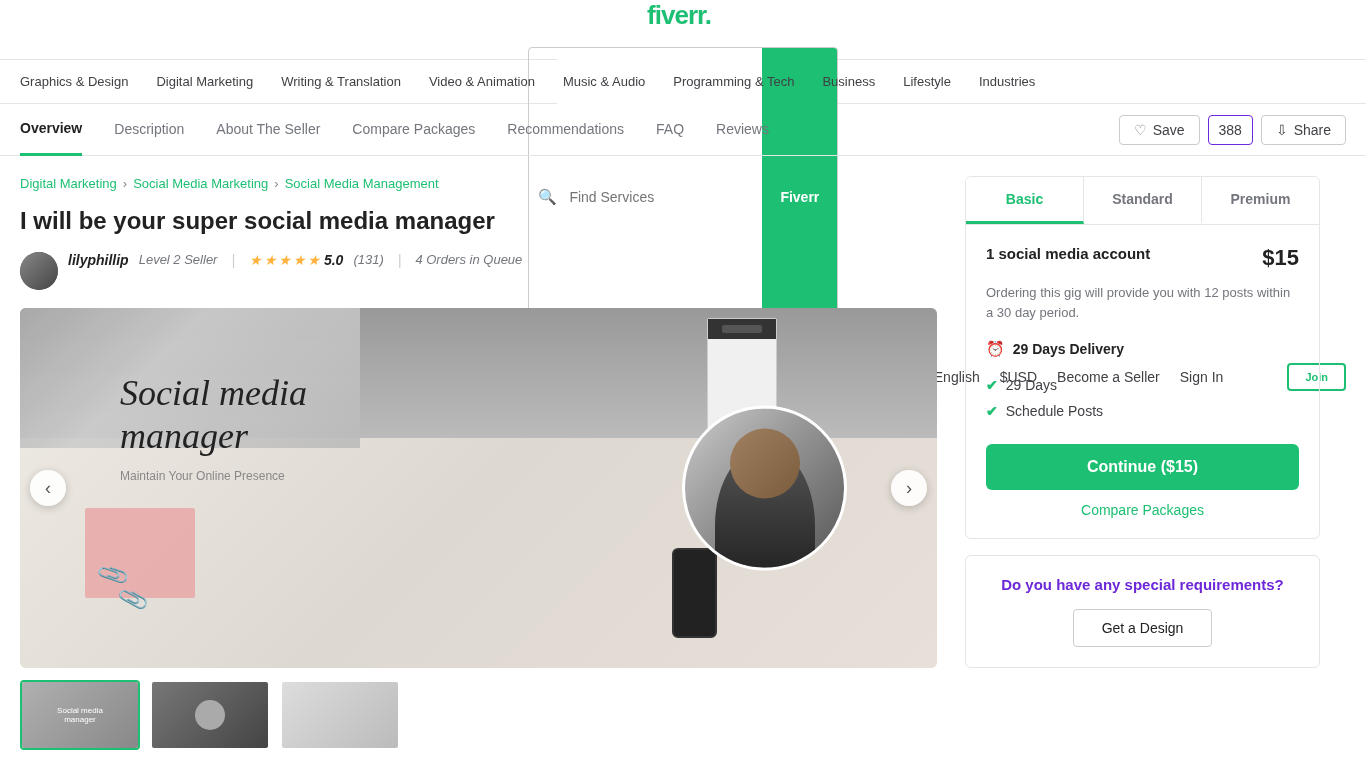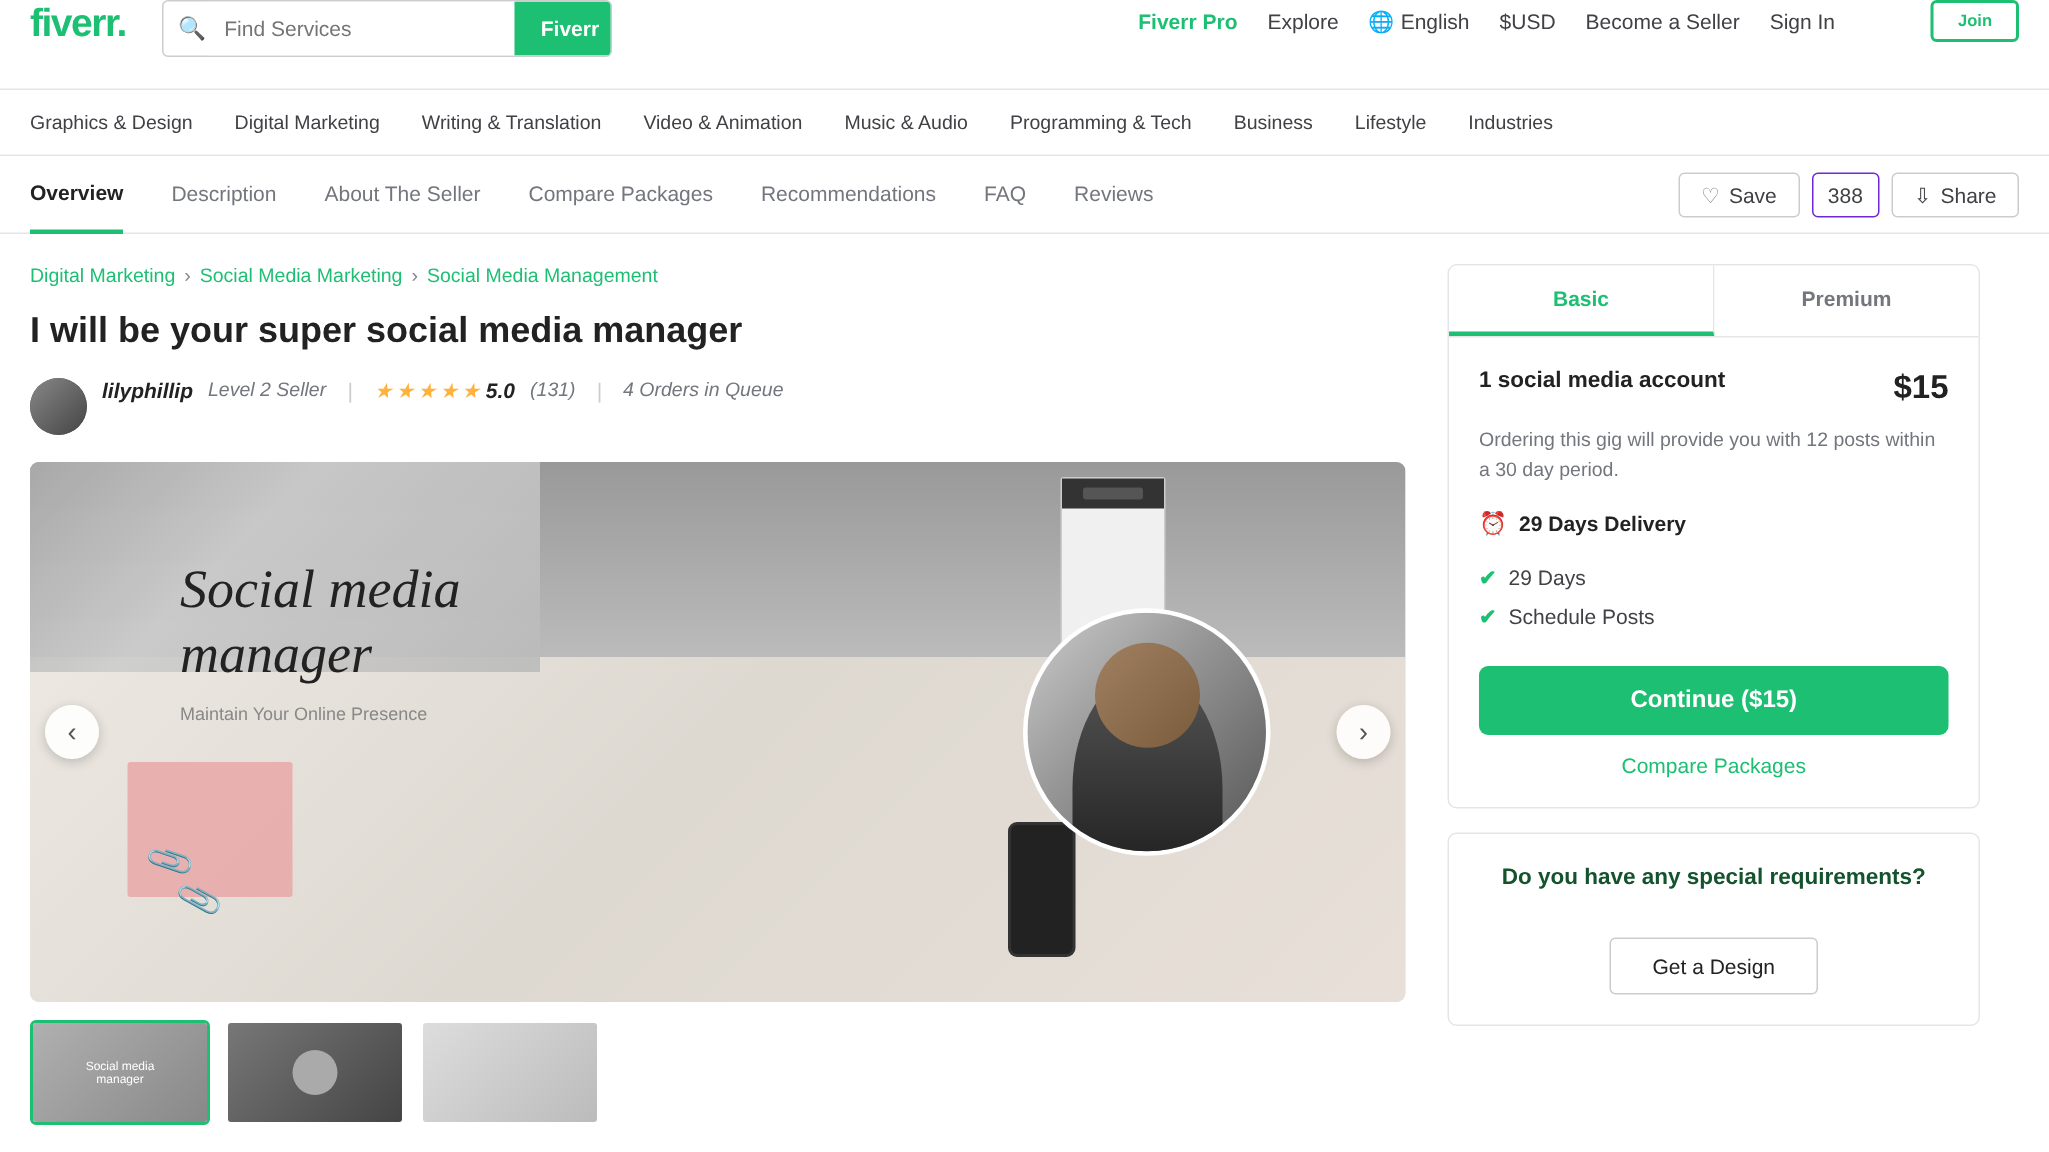--- a/index.html
+++ b/index.html
@@ -1,19 +1,19 @@
 <!DOCTYPE html>
 <html><head>
   <meta charset="utf-8">
   <style>
     * { box-sizing: border-box; margin: 0; padding: 0; }
     body { font-family: 'Helvetica Neue', Arial, sans-serif; font-size: 14px; color: #333; background: #fff; width: 1366px; overflow-x: hidden; }
 
     
-    .top-nav { display: flex; align-items: flex-start; padding: 0 20px; height: 60px; border-bottom: 1px solid #e4e5e7; gap: 16px; }
+    .top-nav { display: flex; align-items: center; padding: 0 20px; height: 60px; border-bottom: 1px solid #e4e5e7; gap: 16px; flex-direction: column; }
     .logo { font-size: 26px; font-weight: 700; color: #1dbf73; letter-spacing: -1px; margin-right: 8px; flex-shrink: 0; }
     .search-bar { display: flex; align-items: center; border: 1px solid #ccc; border-radius: 4px; overflow: hidden; flex: 0 0 300px; height: 38px; }
     .search-bar input { border: none; outline: none; padding: 0 12px; font-size: 14px; color: #888; flex: 1; height: 100%; }
     .search-btn { background: #1dbf73; color: #fff; border: none; padding: 0 18px; height: 100%; font-size: 14px; font-weight: 600; cursor: pointer; }
     .top-nav-links { display: flex; align-items: center; margin-left: auto; gap: 20px; }
     .fiverr-pro { color: #1dbf73; font-weight: 700; font-size: 14px; cursor: pointer; }
     .nav-link { color: #404145; font-size: 14px; cursor: pointer; }
     .join-btn { border: 2px solid #1dbf73; color: #1dbf73; background: transparent; padding: 6px 16px; border-radius: 4px; font-weight: 600; font-size: 11px; cursor: pointer; margin-left: 44px; }
 
     
@@ -93,21 +93,21 @@
     .pkg-delivery { display: flex; align-items: center; gap: 8px; font-weight: 700; color: #222; font-size: 14px; margin-bottom: 14px; }
     .clock-icon { color: #888; font-size: 15px; }
     .pkg-features { list-style: none; margin-bottom: 20px; }
     .pkg-features li { display: flex; align-items: center; gap: 8px; padding: 5px 0; font-size: 14px; color: #404145; }
     .check-icon { color: #1dbf73; font-weight: 700; font-size: 14px; }
     .continue-btn { width: 100%; background: #1dbf73; color: #fff; border: none; padding: 14px; border-radius: 6px; font-size: 16px; font-weight: 700; cursor: pointer; margin-bottom: 12px; }
     .compare-link { text-align: center; display: block; color: #1dbf73; font-size: 14px; cursor: pointer; text-decoration: none; }
 
     
     .quote-card { border: 1px solid #e4e5e7; border-radius: 6px; padding: 20px; margin-top: 16px; text-align: center; }
-    .quote-title { font-size: 15px; font-weight: 600; color: #14532d; margin-bottom: 32px; }
+    .quote-title { font-size: 15px; font-weight: 600; color: #6d28d9; margin-bottom: 16px; }
     .quote-btn { border: 1px solid #ccc; background: #fff; color: #222; padding: 10px 28px; border-radius: 4px; font-size: 14px; cursor: pointer; font-weight: 500; }
 
     
     ::-webkit-scrollbar { width: 8px; }
     ::-webkit-scrollbar-track { background: #f1f1f1; }
     ::-webkit-scrollbar-thumb { background: #ccc; border-radius: 4px; }
   </style>
 </head>
 <body>
 
@@ -259,20 +259,21 @@
         <div class="thumb-img thumb-3" style="background:linear-gradient(135deg,#ddd,#bbb);"></div>
       </div>
     </div>
   </div>
 
   <div class="right-col">
 
     <div class="package-card">
       <div class="package-tabs">
         <div class="pkg-tab active">Basic</div>
+        <div class="pkg-tab">Standard</div>
         <div class="pkg-tab">Premium</div>
       </div>
       <div class="package-body">
         <div class="pkg-header">
           <span class="pkg-name">1 social media account</span>
           <span class="pkg-price">$15</span>
         </div>
         <p class="pkg-description">Ordering this gig will provide you with 12 posts within a 30 day period.</p>
         <div class="pkg-delivery">
           <span class="clock-icon">⏰</span>

